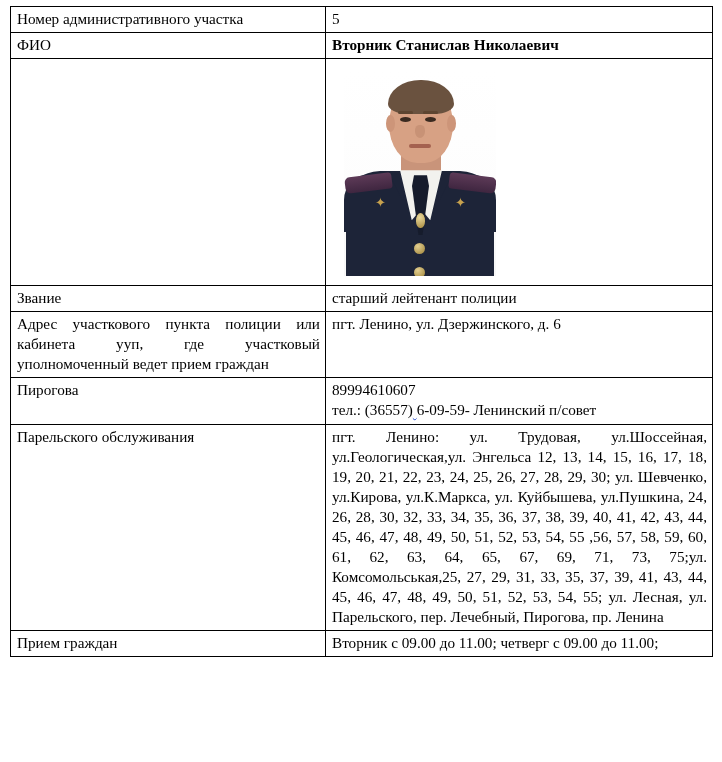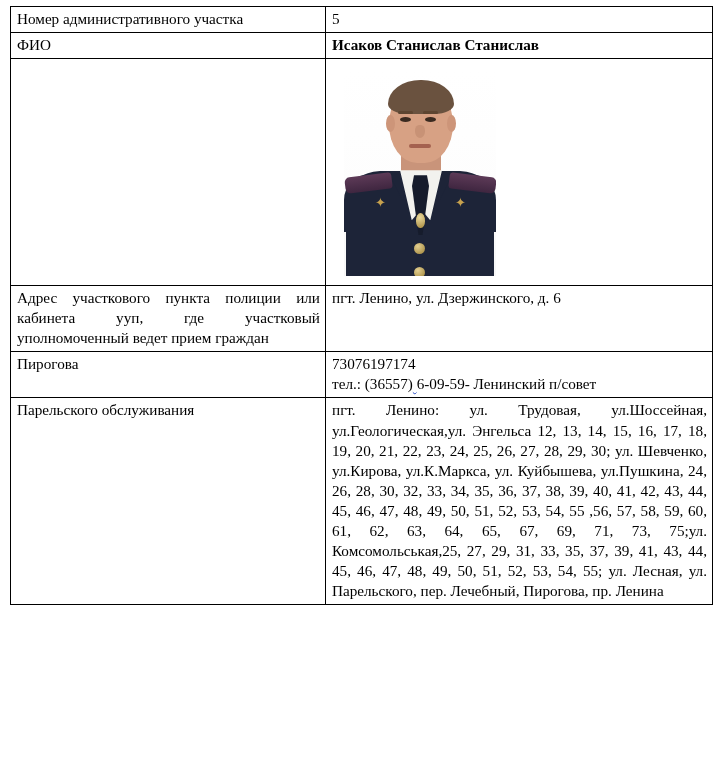--- a/index.html
+++ b/index.html
@@ -229,21 +229,21 @@
     </colgroup>
     <tbody>
 
       <tr>
         <td class="label-cell">Номер административного участка</td>
         <td class="value-cell">5</td>
       </tr>
 
       <tr>
         <td class="label-cell">ФИО</td>
-        <td class="value-cell name-cell">Исаков Станислав Станислав</td>
+        <td class="value-cell name-cell">Вторник Станислав Николаевич</td>
       </tr>
 
       <tr>
         <td class="label-cell">&nbsp;</td>
         <td class="value-cell">
           <div class="photo-wrap">
             <div class="ph-bg"></div>
             <div class="ph-neck"></div>
             <div class="ph-head"></div>
             <div class="ph-hair"></div>
@@ -266,36 +266,44 @@
             <div class="ph-epl"></div>
             <div class="ph-epr"></div>
             <div class="ph-star-l">✦</div>
             <div class="ph-star-r">✦</div>
             <div class="ph-btn1"></div>
             <div class="ph-btn2"></div>
           </div>
         </td>
       </tr>
 
+      <tr>
+        <td class="label-cell">Звание</td>
+        <td class="value-cell">старший лейтенант полиции</td>
+      </tr>
 
       <tr>
         <td class="label-cell justify">Адрес участкового пункта полиции или кабинета <span class="sp">ууп</span>, где участковый уполномоченный ведет прием граждан</td>
         <td class="value-cell"><span class="sp">пгт</span>. Ленино, ул. Дзержинского, д. 6</td>
       </tr>
 
       <tr>
         <td class="label-cell">Пирогова</td>
         <td class="value-cell">
-          <div>73076197174</div>
+          <div>89994610607</div>
           <div>тел.: (36557)<span class="gr">&nbsp;</span>6-09-59- Ленинский п/совет</div>
         </td>
       </tr>
 
       <tr>
         <td class="label-cell">Парельского обслуживания</td>
         <td class="value-cell justify"><span class="sp">пгт</span>. Ленино: <span class="sp">ул</span>. <span class="sp">Трудовая</span>, <span class="sp">ул.Шоссейная</span>, <span class="sp">ул.Геологическая,ул</span>. <span class="sp">Энгельса</span> 12, 13, 14, 15, 16, 17, 18, 19, 20, 21, 22, 23, 24, 25, 26, 27, 28, 29, 30; <span class="sp">ул</span>. Шевченко, <span class="sp">ул.Кирова</span>, <span class="sp">ул.К.Маркса</span>, <span class="sp">ул</span>. <span class="sp">Куйбышева</span>, <span class="sp">ул.Пушкина</span>, 24, 26, 28, 30, 32, 33, 34, 35, 36, 37, 38, 39, 40, 41, 42, 43, 44, 45, 46, 47, 48, 49, 50, 51, 52, 53, 54, 55 ,56, 57, 58, 59, 60, 61, 62, 63, 64, 65, 67, 69, 71, 73, 75;ул. Комсомольськая,25, 27, 29, 31, 33, 35, 37, 39, 41, 43, 44, 45, 46, 47, 48, 49, 50, 51, 52, 53, 54, 55; <span class="sp">ул</span>. <span class="sp">Лесная</span>, <span class="sp">ул</span>. <span class="sp">Парельского</span>, пер. <span class="sp">Лечебный</span>, Пирогова, пр. Ленина</td>
       </tr>
 
+      <tr>
+        <td class="label-cell">Прием граждан</td>
+        <td class="value-cell justify">Вторник с 09.00 до 11.00; четверг с 09.00 до 11.00;</td>
+      </tr>
 
     </tbody>
   </table>
 
 </div>
 
 </body></html>

